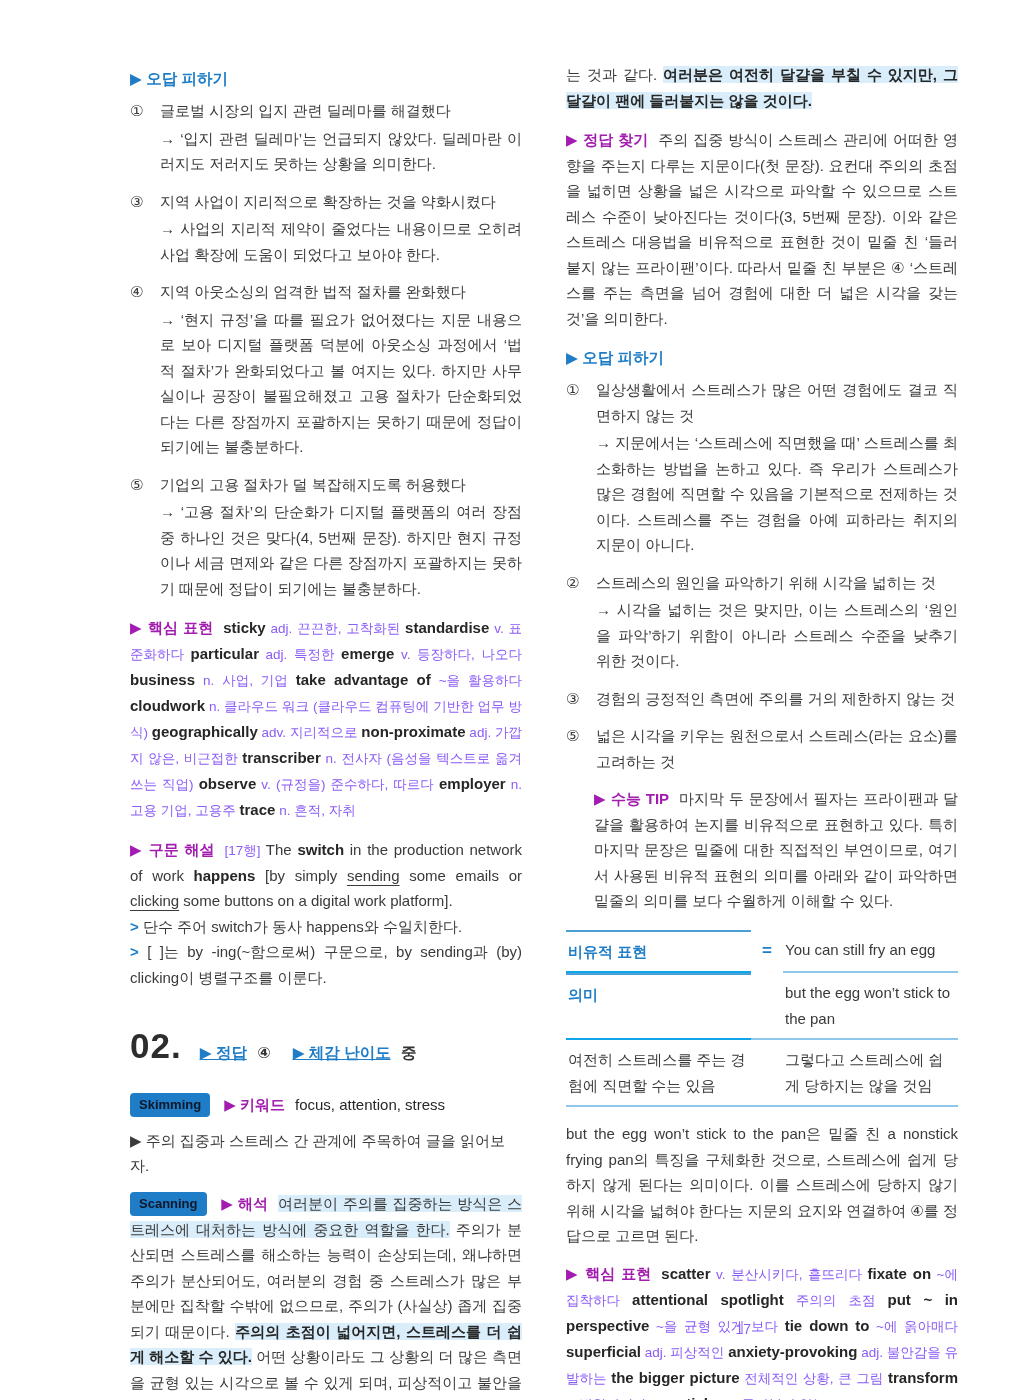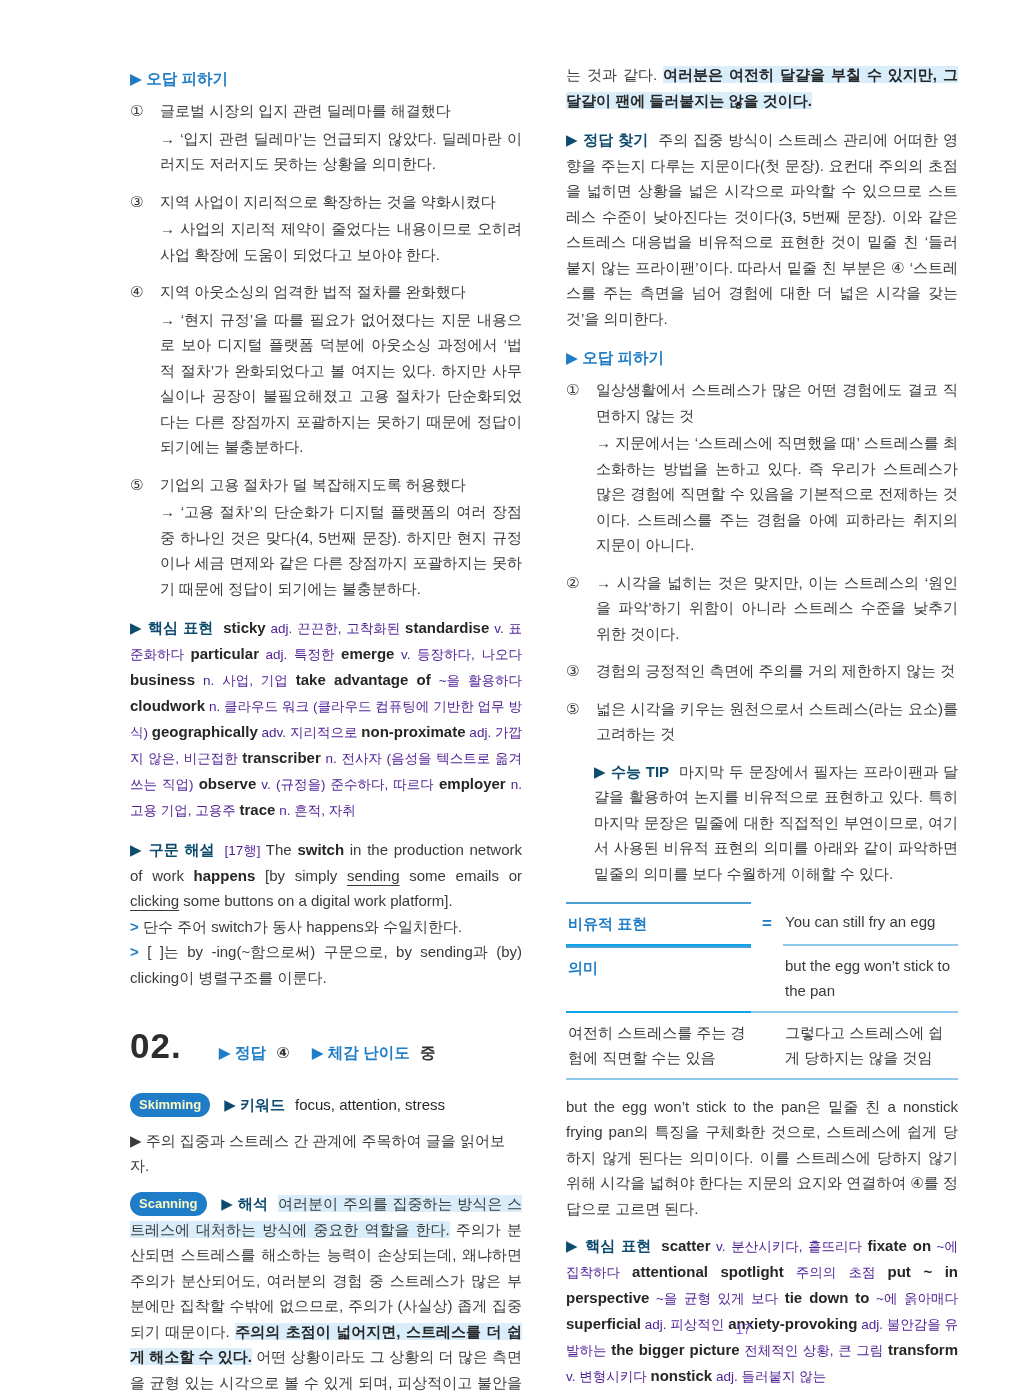--- a/index.html
+++ b/index.html
@@ -4,41 +4,41 @@
 <style>
   * { margin:0; padding:0; box-sizing:border-box; }
   html,body { width:1033px; height:1400px; background:#ffffff; overflow:hidden;
     font-family:"Liberation Sans","DejaVu Sans",sans-serif;
     color:#3a3a3a; font-size:15px; line-height:1.7; }
   .page { position:relative; width:829px; height:1400px; padding:62px 75px 0 130px; }
   .cols { display:flex; gap:44px; }
   .col { width:392px; flex:0 0 392px; }
 
   .sec-head { color:#1e7dc6; font-weight:bold; font-size:15.5px; margin:4px 0 6px 0; }
-  .h-inline { color:#0c4a6e; font-weight:bold; margin-right:10px; white-space:nowrap; }
+  .h-inline { color:#a21caf; font-weight:bold; margin-right:10px; white-space:nowrap; }
   .para { margin-bottom:10px; text-align:justify; }
 
   .num-item { position:relative; padding-left:30px; margin-bottom:12px; text-align:justify; }
   .num-item .num { position:absolute; left:0; top:0; color:#3a3a3a; }
   .item-expl { margin-top:2px; }
 
   .r-b  { font-weight:bold; color:#262626; }
   .r-u  { text-decoration:underline; text-underline-offset:4px; text-decoration-thickness:1px; }
   .r-hl { background:#d9eefa; }
-  .r-sm { font-size:13.5px; color:#4c1d95; }
+  .r-sm { font-size:13.5px; color:#8b5cf6; }
   .r-blue { color:#1e7dc6; font-weight:bold; }
 
-  .q-head { display:flex; align-items:baseline; margin:26px 0 16px 0;gap:19px; }
+  .q-head { display:flex; align-items:baseline; margin:26px 0 16px 0; }
   .q-num { font-size:35px; font-weight:bold; color:#2d2d2d; letter-spacing:1px; margin-right:18px; }
   .q-meta { font-size:15.5px; }
-  .q-meta .lbl { color:#1e7dc6; font-weight:bold; }
+  .q-meta .lbl { color:#1e7dc6; font-weight:bold;text-decoration:underline; }
   .q-meta .val { color:#333; font-weight:bold; margin:0 18px 0 6px; }
 
-  .badge { display:inline-block; background:#1e7dc6; color:#fef9c3; font-weight:bold;
-    font-size:13px; line-height:1; padding:5px 9px 6px 9px; border-radius:12px;
+  .badge { display:inline-block; background:#1e7dc6; color:#0f172a; font-weight:bold;
+    font-size:13px; line-height:1; padding:5px 9px 6px 9px; border-radius:4px;
     margin-right:10px; position:relative; top:-1px; }
 
   .guide-line { margin:2px 0 12px 0; }
 
   .fig-table { display:grid; grid-template-columns:185px 32px 175px; margin:16px 0 14px 0; }
   .fig-table .cell { padding:7px 2px; }
   .fig-table .head { color:#1e7dc6; font-weight:bold;
     border-top:2px solid #4a9fd4; border-bottom:2px solid #0ea5e9; }
   .fig-table .eqcell { display:flex; align-items:center; justify-content:center;
     color:#1e7dc6; font-weight:bold; font-size:17px; }
@@ -122,20 +122,21 @@
 
       <div class="sec-head" style="margin-top:14px;">▶ 오답 피하기</div>
 
       <div class="num-item">
         <span class="num">①</span>
         <div>일상생활에서 스트레스가 많은 어떤 경험에도 결코 직면하지 않는 것</div>
         <div class="item-expl">→ 지문에서는 ‘스트레스에 직면했을 때’ 스트레스를 최소화하는 방법을 논하고 있다. 즉 우리가 스트레스가 많은 경험에 직면할 수 있음을 기본적으로 전제하는 것이다. 스트레스를 주는 경험을 아예 피하라는 취지의 지문이 아니다.</div>
       </div>
       <div class="num-item">
         <span class="num">②</span>
+        <div>스트레스의 원인을 파악하기 위해 시각을 넓히는 것</div>
         <div class="item-expl">→ 시각을 넓히는 것은 맞지만, 이는 스트레스의 ‘원인을 파악’하기 위함이 아니라 스트레스 수준을 낮추기 위한 것이다.</div>
       </div>
       <div class="num-item">
         <span class="num">③</span>
         <div>경험의 긍정적인 측면에 주의를 거의 제한하지 않는 것</div>
       </div>
       <div class="num-item">
         <span class="num">⑤</span>
         <div>넓은 시각을 키우는 원천으로서 스트레스(라는 요소)를 고려하는 것</div>
       </div>

